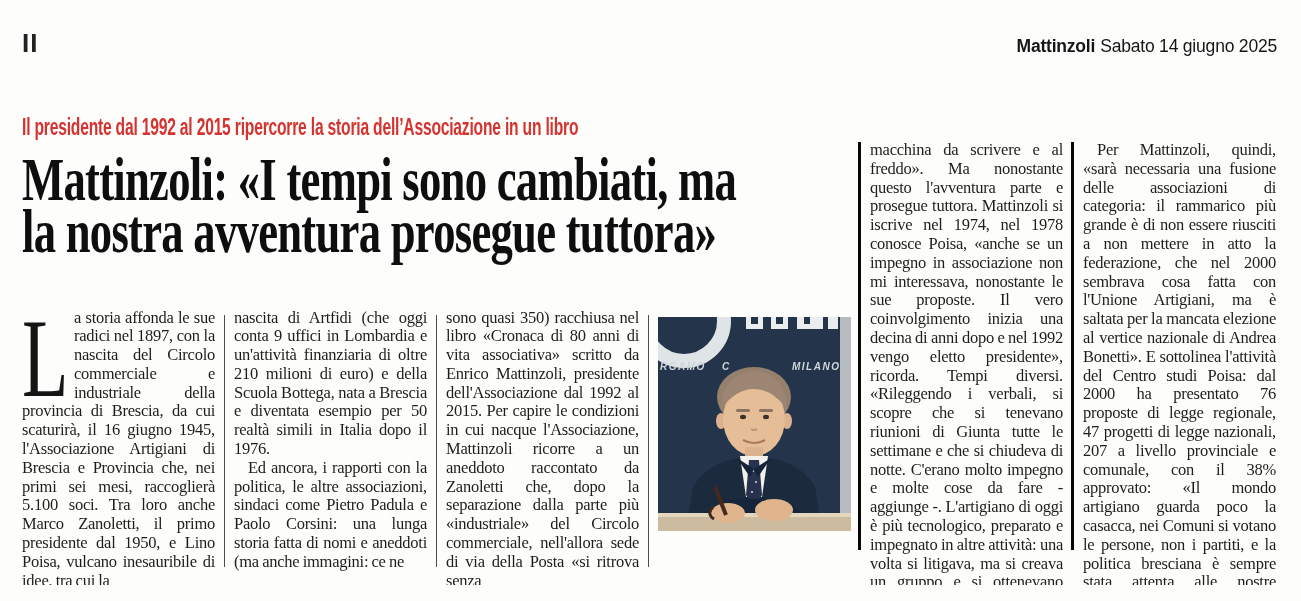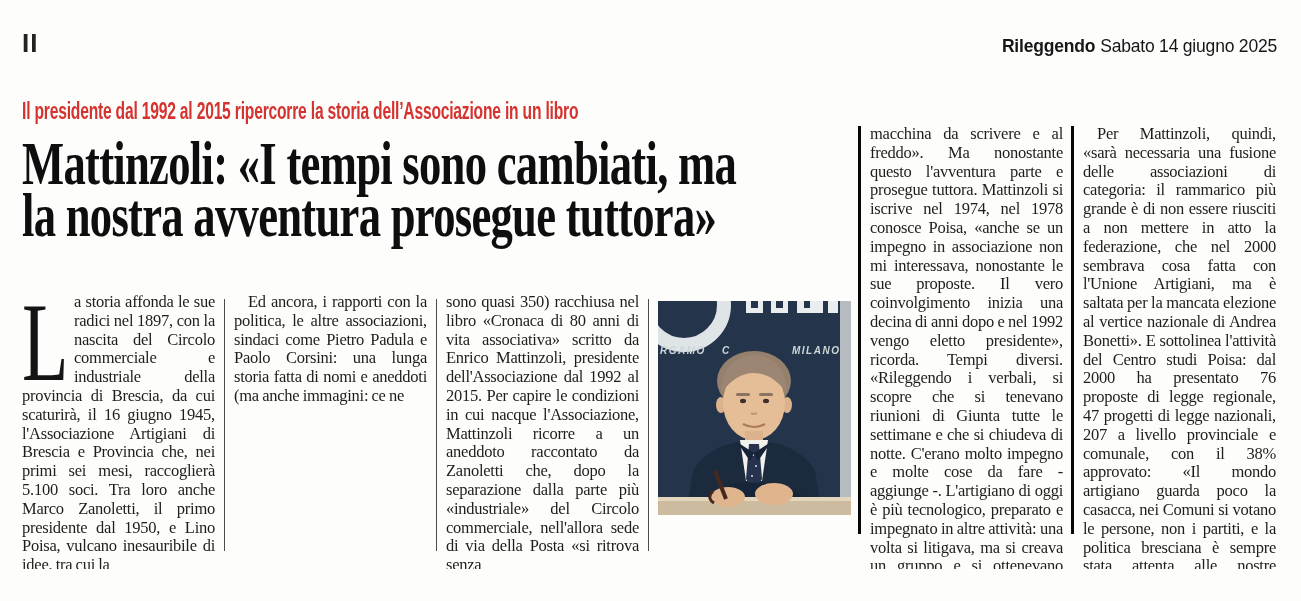--- a/index.html
+++ b/index.html
@@ -16,21 +16,21 @@
     font-size:26px;letter-spacing:1px;color:#222;
   }
   .dateline{
     position:absolute;right:24px;top:36px;
     font-family:"Liberation Sans", sans-serif;font-size:17.5px;color:#161616;
     letter-spacing:-0.2px;
   }
   .masthead{font-weight:700;margin-right:5px;}
 
   
-  .content{position:absolute;left:22px;top:84px;display:flex;align-items:flex-end;}
+  .content{position:absolute;left:22px;top:100px;display:flex;align-items:center;}
   .left-article{width:828px;flex:0 0 828px;}
 
   .kicker{
     margin-top:13px;
     font-family:"Liberation Sans", sans-serif;font-weight:700;
     font-size:23px;color:#d5332f;white-space:nowrap;
     transform:scaleX(.68);transform-origin:0 50%;letter-spacing:-0.3px;
   }
   h1{margin:12px 0 15px;font-weight:700;color:#0e0e0e;}
   .hl-line{
@@ -70,41 +70,42 @@
   }
 </style>
 </head>
 <body>
 
 <div class="page">
 
   <div class="folio">II</div>
 
   <div class="dateline">
-    <span class="masthead">Rileggendo</span><span>Sabato 14 giugno 2025</span>
+    <span class="masthead">Mattinzoli</span><span>Sabato 14 giugno 2025</span>
   </div>
 
   <div class="content">
 
     <div class="left-article">
       <div class="kicker">Il presidente dal 1992 al 2015 ripercorre la storia dell’Associazione in un libro</div>
       <h1>
         <span class="hl-line">Mattinzoli: «I tempi sono cambiati, ma</span>
         <span class="hl-line">la nostra avventura prosegue tuttora»</span>
       </h1>
 
       <div class="cols">
 
         <div class="col">
           <p><span class="dropcap">L</span><span>a storia affonda le sue radici nel 1897, con la nascita del Circolo commerciale e industriale della provincia di Brescia, da cui scaturirà, il 16 giugno 1945, l'Associazione Artigiani di Brescia e Provincia che, nei primi sei mesi, raccoglierà 5.100 soci. Tra loro anche Marco Zanoletti, il primo presidente dal 1950, e Lino Poisa, vulcano inesauribile di idee, tra cui la</span></p>
         </div>
 
         <div class="vrule"></div>
 
         <div class="col">
+          <p>nascita di Artfidi (che oggi conta 9 uffici in Lombardia e un'attività finanziaria di oltre 210 milioni di euro) e della Scuola Bottega, nata a Brescia e diventata esempio per 50 realtà simili in Italia dopo il 1976.</p>
           <p class="indent">Ed ancora, i rapporti con la politica, le altre associazioni, sindaci come Pietro Padula e Paolo Corsini: una lunga storia fatta di nomi e aneddoti (ma anche immagini: ce ne</p>
         </div>
 
         <div class="vrule"></div>
 
         <div class="col">
           <p>sono quasi 350) racchiusa nel libro «Cronaca di 80 anni di vita associativa» scritto da Enrico Mattinzoli, presidente dell'Associazione dal 1992 al 2015. Per capire le condizioni in cui nacque l'Associazione, Mattinzoli ricorre a un aneddoto raccontato da Zanoletti che, dopo la separazione dalla parte più «industriale» del Circolo commerciale, nell'allora sede di via della Posta «si ritrova senza</p>
         </div>
 
         <div class="vrule"></div>

